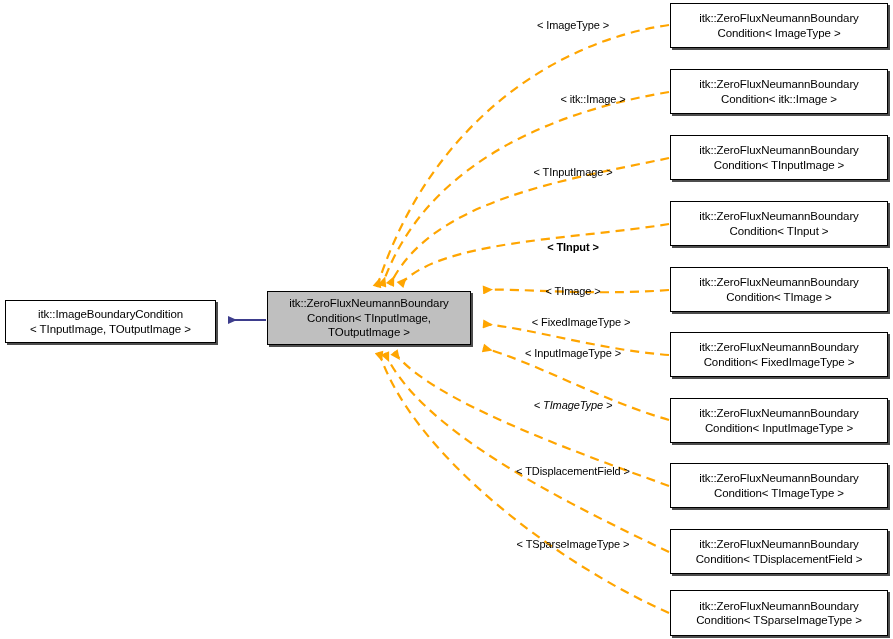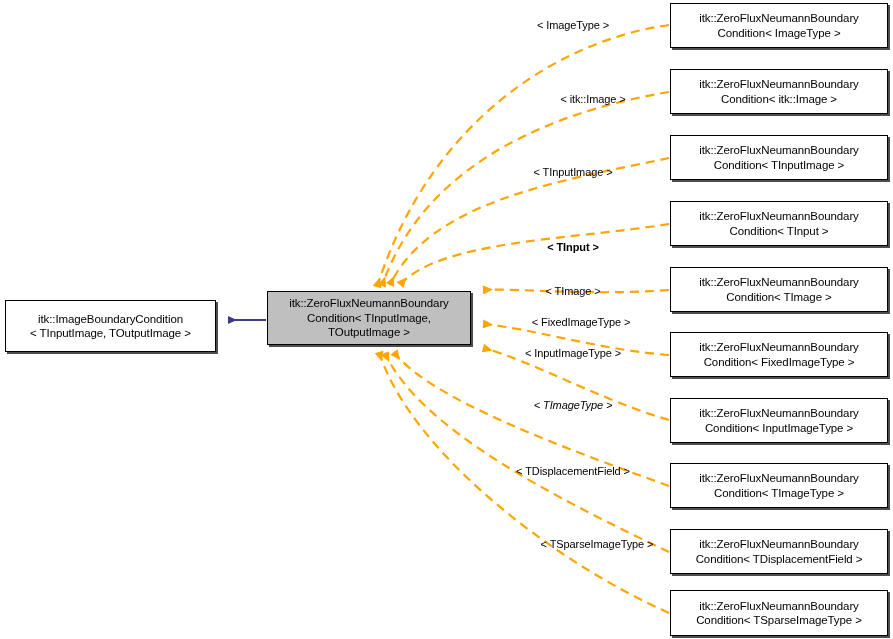--- a/index.html
+++ b/index.html
@@ -82,21 +82,21 @@
       <path d="M 669 224 C 570 240 440 240 400 285" marker-end="url(#orange-arrow)"></path>
       <path d="M 669 290 C 590 296 520 288 483 290" marker-end="url(#orange-arrow)"></path>
       <path d="M 669 355 C 600 350 530 328 483 324" marker-end="url(#orange-arrow)"></path>
       <path d="M 669 420 C 600 400 530 360 483 348" marker-end="url(#orange-arrow)"></path>
       <path d="M 669 486 C 570 450 430 400 394 352" marker-end="url(#orange-arrow)"></path>
       <path d="M 669 552 C 560 500 420 430 385 353" marker-end="url(#orange-arrow)"></path>
       <path d="M 669 613 C 550 560 410 450 379 352" marker-end="url(#orange-arrow)"></path>
     </g>
   </svg>
 
-  <div class="node base" style="left:5px; top:300px; width:211px; height:52px;">itk::ImageBoundaryCondition
+  <div class="node base" style="left:5px; top:300px; width:211px; height:43px;">itk::ImageBoundaryCondition
 &lt; TInputImage, TOutputImage &gt;</div>
 
   <div class="node current" style="left:267px; top:291px; width:204px; height:54px;">itk::ZeroFluxNeumannBoundary
 Condition&lt; TInputImage,
 TOutputImage &gt;</div>
 
   <div class="node derived" style="left:670px; top:3px; width:218px; height:45px;">itk::ZeroFluxNeumannBoundary
 Condition&lt; ImageType &gt;</div>
   <div class="node derived" style="left:670px; top:69px; width:218px; height:45px;">itk::ZeroFluxNeumannBoundary
 Condition&lt; itk::Image &gt;</div>
@@ -119,15 +119,15 @@
 
   <div class="edge-label" style="left:573px; top:25px;">&lt; ImageType &gt;</div>
   <div class="edge-label" style="left:573px; top:99px;margin-left:20px;">&lt; itk::Image &gt;</div>
   <div class="edge-label" style="left:573px; top:172px;">&lt; TInputImage &gt;</div>
   <div class="edge-label" style="left:573px; top:247px;font-weight:bold;">&lt; TInput &gt;</div>
   <div class="edge-label" style="left:573px; top:291px;">&lt; TImage &gt;</div>
   <div class="edge-label" style="left:581px; top:322px;">&lt; FixedImageType &gt;</div>
   <div class="edge-label" style="left:573px; top:353px;">&lt; InputImageType &gt;</div>
   <div class="edge-label" style="left:573px; top:405px;font-style:italic;">&lt; TImageType &gt;</div>
   <div class="edge-label" style="left:573px; top:471px;">&lt; TDisplacementField &gt;</div>
-  <div class="edge-label" style="left:573px; top:544px;margin-left:24px;">&lt; TSparseImageType &gt;</div>
+  <div class="edge-label" style="left:573px; top:544px;">&lt; TSparseImageType &gt;</div>
 
 </div>
 
 </body></html>

